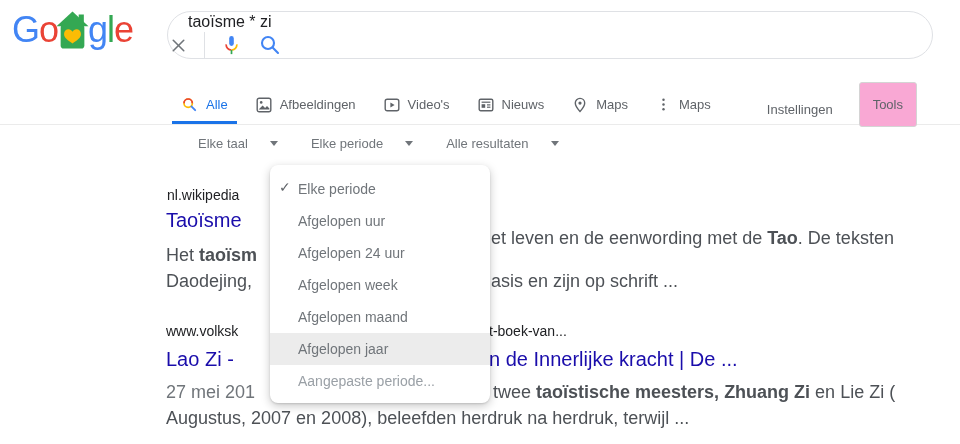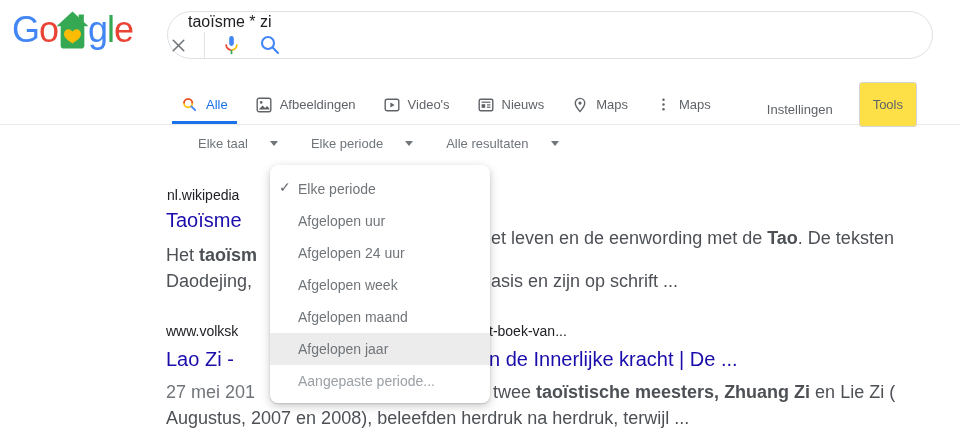--- a/index.html
+++ b/index.html
@@ -25,21 +25,21 @@
   
   .tabs-row { position:absolute; top:85px; left:0; width:960px; height:40px;
               border-bottom:1px solid #ebebeb; display:flex; font-size:13px; color:#5f6368; }
   .tabs-left { display:flex; margin-left:167px; }
   .tab { display:flex; align-items:center; gap:8px; padding:0 9px; margin:0 5px;
          cursor:pointer; height:100%; }
   .tab svg { display:block; }
   .tab.active { color:#1a73e8; box-shadow:inset 0 -3px 0 #1a73e8; }
   .tabs-right { margin-left:auto; margin-right:43px; display:flex; align-items:center; gap:26px; }
   .settings-link { cursor:pointer;margin-top:10px; }
-  .tools-btn { background:#fde047; border:1px solid #d4d4d4; border-radius:3px;
+  .tools-btn { background:#f9a8d4; border:1px solid #d4d4d4; border-radius:3px;
                padding:14px 13px; color:#5f6368; cursor:pointer; font-size:13px; }
 
   
   .filters-row { position:absolute; top:126px; left:198px; height:34px;
                  display:flex; align-items:center; gap:33px; font-size:13px; color:#70757a; }
   .filter { display:flex; align-items:center; gap:22px; cursor:pointer; }
   .caret { width:0; height:0; border-left:4px solid transparent; border-right:4px solid transparent;
            border-top:5px solid #70757a; }
 
   

